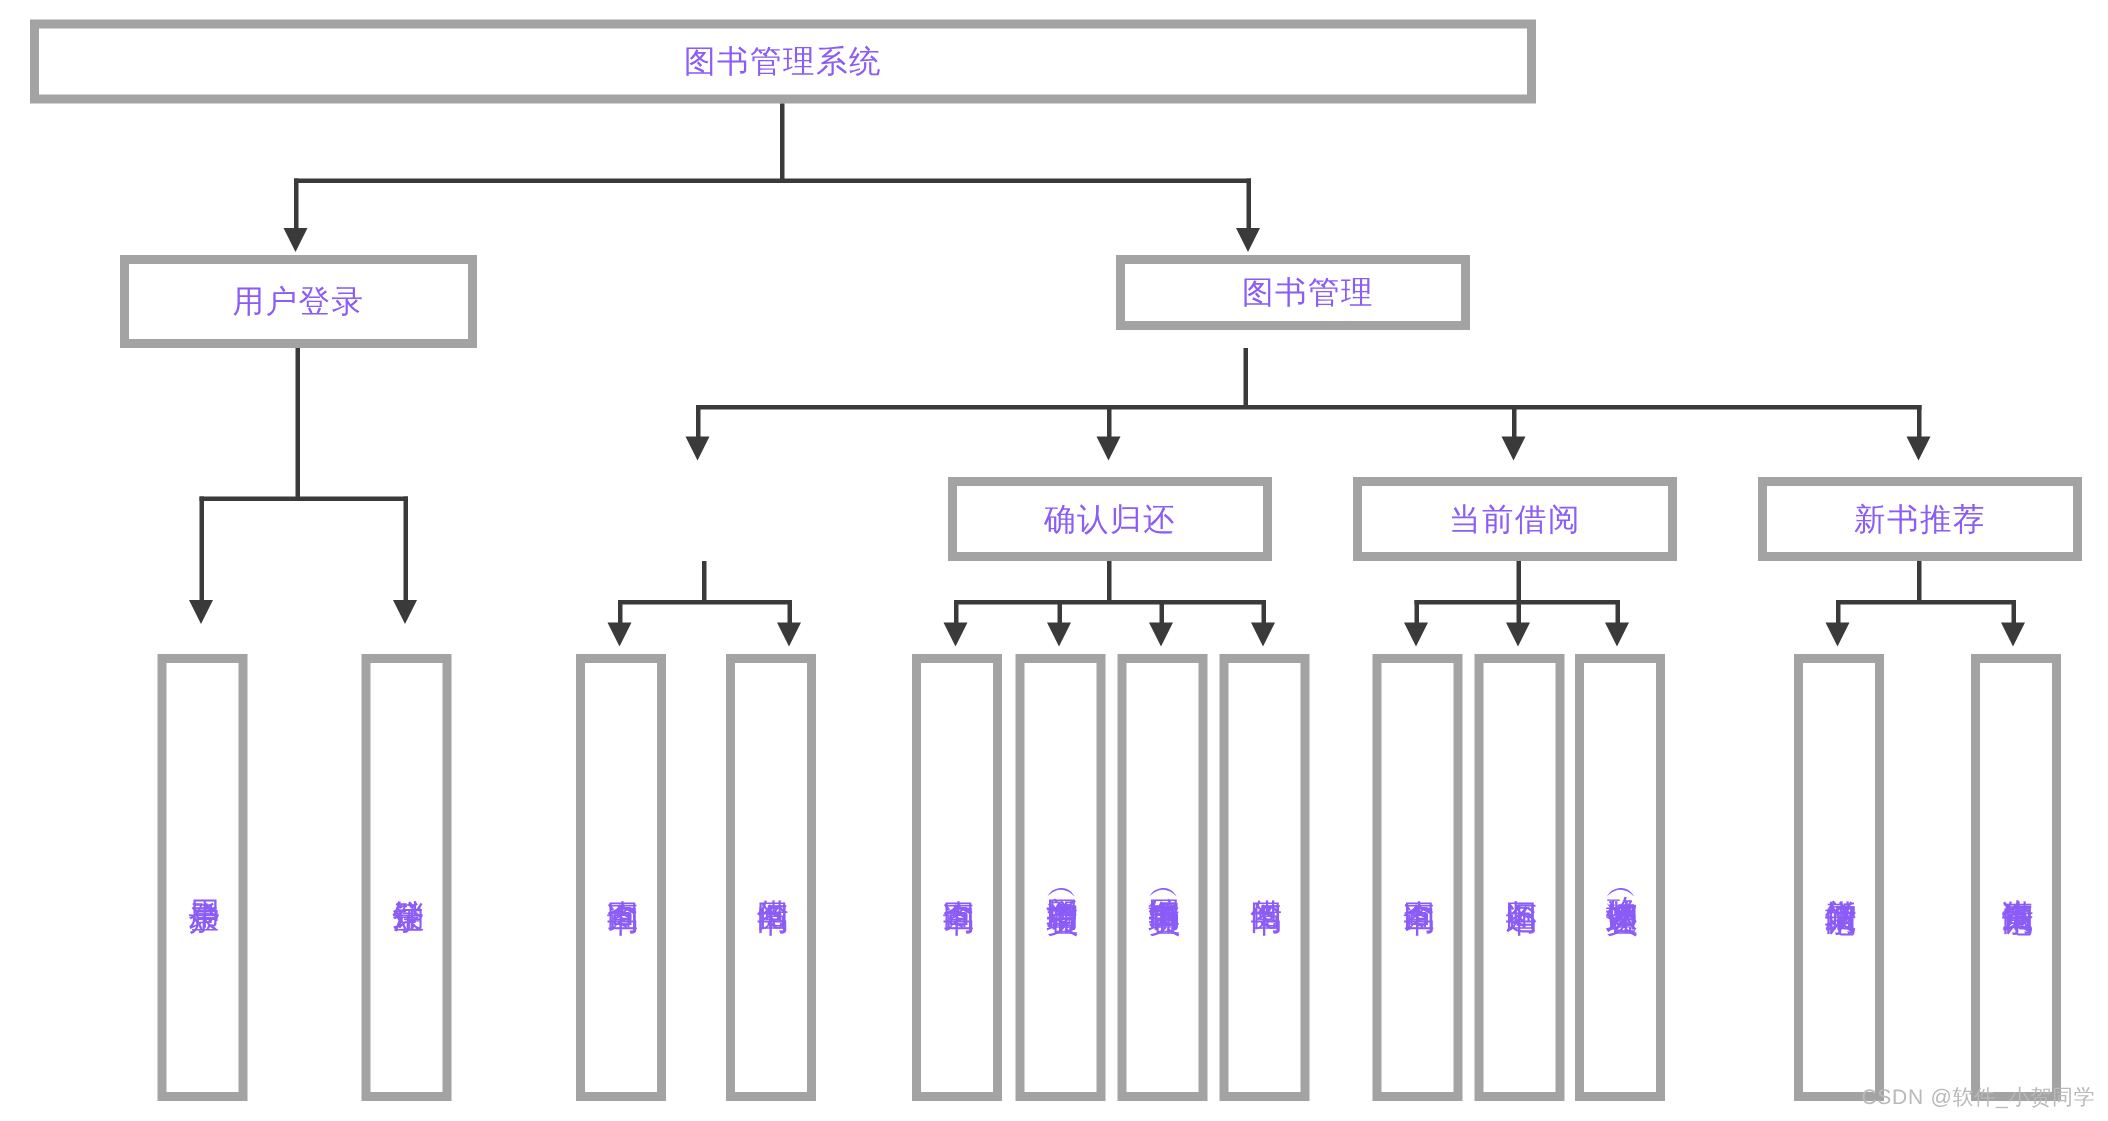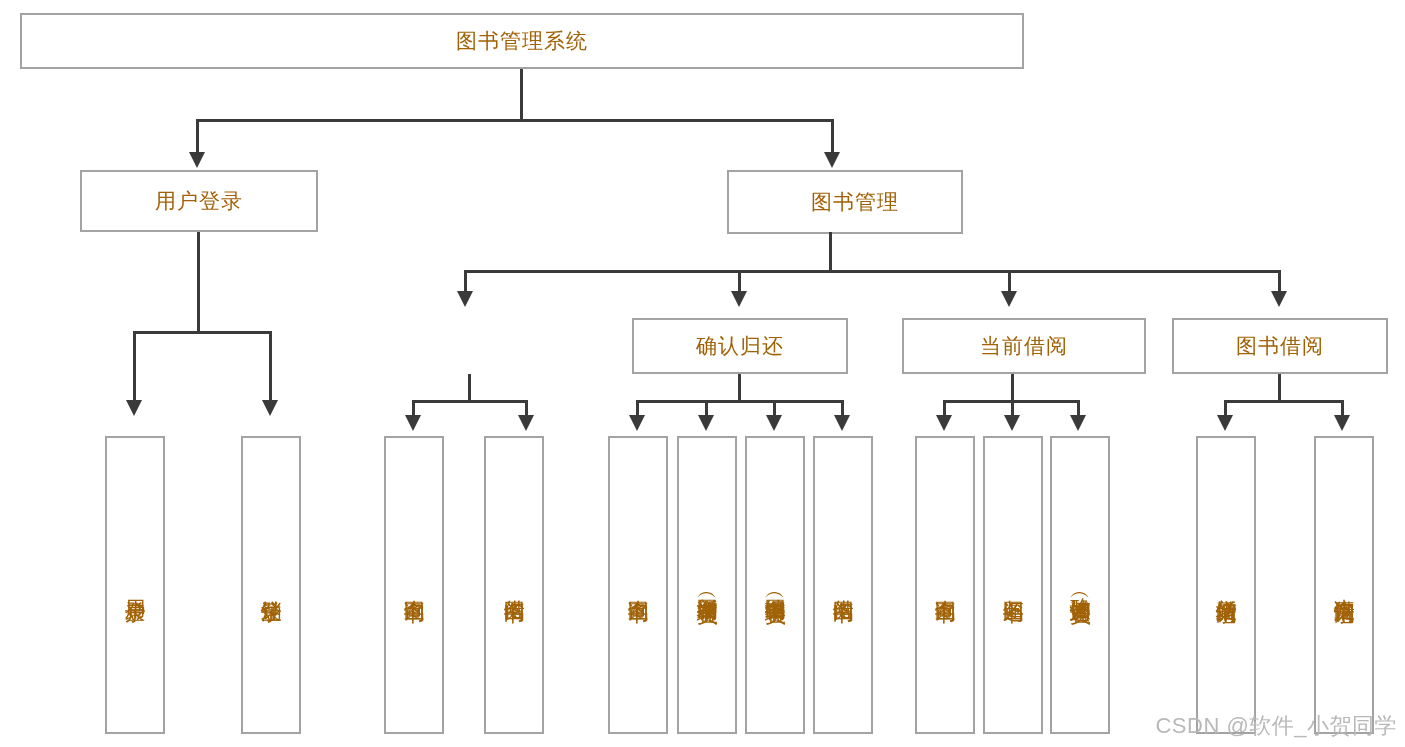--- a/index.html
+++ b/index.html
@@ -13,26 +13,26 @@
   #canvas {
     position: relative;
     width: 1405px;
     height: 747px;
     background: #ffffff;
     overflow: hidden;
   }
   .node {
     position: absolute;
     box-sizing: border-box;
-    border: 2px solid #a3a3a3;
+    border: 6px solid #a3a3a3;
     background: #ffffff;
     display: flex;
     align-items: center;
     justify-content: center;
-    color: #a16207;
+    color: #8b5cf6;
   }
   .node.horiz {
     font-size: 21px;
     letter-spacing: 1px;
   }
   .node.vert {
     writing-mode: vertical-rl;
     text-orientation: upright;
     font-size: 21px;
     line-height: 1.06;
@@ -57,21 +57,21 @@
     width: 0;
     height: 0;
     border-left: 8px solid transparent;
     border-right: 8px solid transparent;
     border-top: 16px solid #3a3a3a;
   }
   .watermark {
     position: absolute;
     right: 8px;
     bottom: 6px;
-    font-size: 22px;
+    font-size: 14px;
     color: #b9b9b9;
     letter-spacing: 0.5px;
     white-space: nowrap;
   }
 </style>
 </head>
 <body>
 
 <div id="canvas">
 
@@ -85,21 +85,21 @@
 
   <div class="edge v" style="left:196px; top:119px; width:3px; height:34px;"></div>
   <div class="arrow" style="left:189px; top:152px;"></div>
 
   <div class="edge v" style="left:831px; top:119px; width:3px; height:34px;"></div>
   <div class="arrow" style="left:824px; top:152px;"></div>
 
   <div class="node horiz" style="left:80px; top:170px; width:238px; height:62px;">
     <span>用户登录</span>
   </div>
-  <div class="node horiz" style="left:727px; top:170px; width:236px; height:64px;padding-left:20px;">
+  <div class="node horiz" style="left:744px; top:170px; width:236px; height:50px;padding-left:20px;">
     <span>图书管理</span>
   </div>
 
   <div class="edge v" style="left:197px; top:232px; width:3px; height:101px;"></div>
   <div class="edge h" style="left:133px; top:331px; width:139px; height:3px;"></div>
   <div class="edge v" style="left:133px; top:331px; width:3px; height:70px;"></div>
   <div class="arrow" style="left:126px; top:400px;"></div>
   <div class="edge v" style="left:269px; top:331px; width:3px; height:70px;"></div>
   <div class="arrow" style="left:262px; top:400px;"></div>
 
@@ -110,25 +110,25 @@
   <div class="edge v" style="left:738px; top:270px; width:3px; height:22px;"></div>
   <div class="arrow" style="left:731px; top:291px;"></div>
   <div class="edge v" style="left:1008px; top:270px; width:3px; height:22px;"></div>
   <div class="arrow" style="left:1001px; top:291px;"></div>
   <div class="edge v" style="left:1278px; top:270px; width:3px; height:22px;"></div>
   <div class="arrow" style="left:1271px; top:291px;"></div>
 
   <div class="node horiz" style="left:632px; top:318px; width:216px; height:56px;">
     <span>确认归还</span>
   </div>
-  <div class="node horiz" style="left:902px; top:318px; width:244px; height:56px;">
+  <div class="node horiz" style="left:902px; top:318px; width:216px; height:56px;">
     <span>当前借阅</span>
   </div>
   <div class="node horiz" style="left:1172px; top:318px; width:216px; height:56px;">
-    <span>图书借阅</span>
+    <span>新书推荐</span>
   </div>
 
   <div class="edge v" style="left:468px; top:374px; width:3px; height:28px;"></div>
   <div class="edge h" style="left:412px; top:400px; width:116px; height:3px;"></div>
   <div class="edge v" style="left:412px; top:400px; width:3px; height:16px;"></div>
   <div class="arrow" style="left:405px; top:415px;"></div>
   <div class="edge v" style="left:525px; top:400px; width:3px; height:16px;"></div>
   <div class="arrow" style="left:518px; top:415px;"></div>
 
   <div class="edge v" style="left:738px; top:374px; width:3px; height:28px;"></div>

